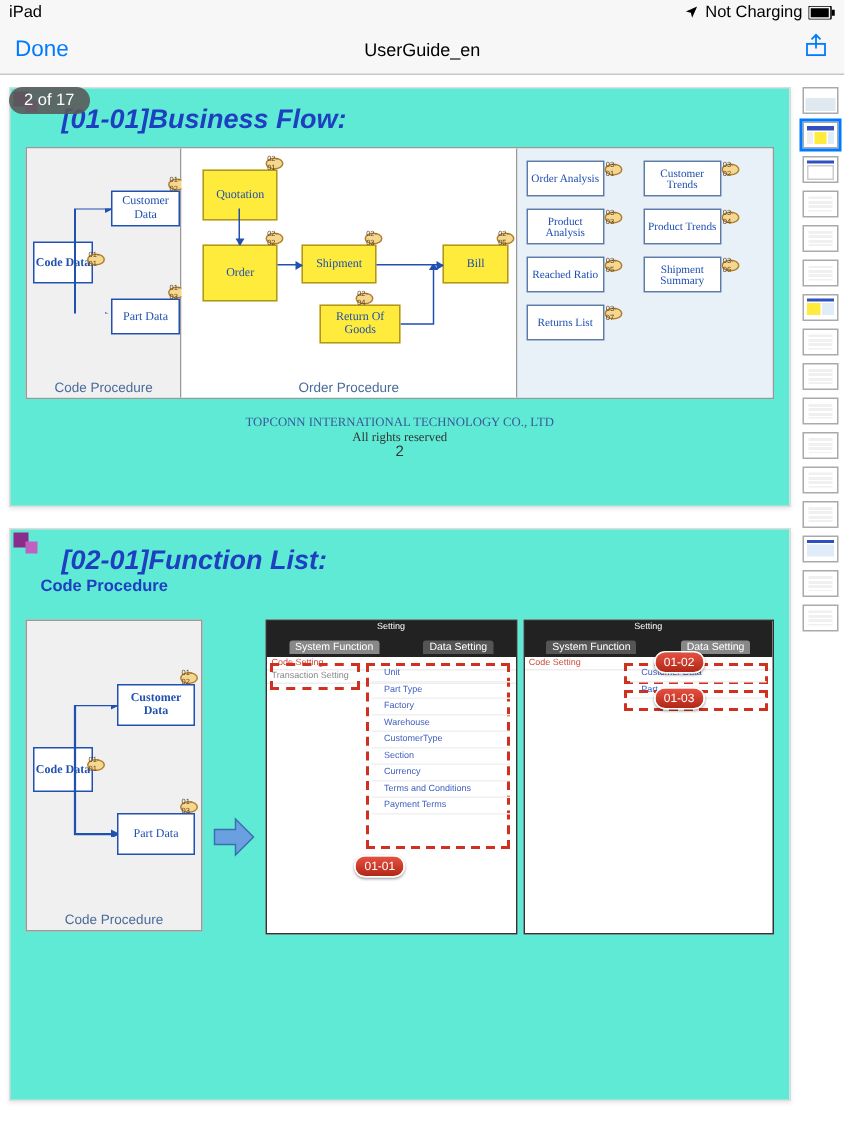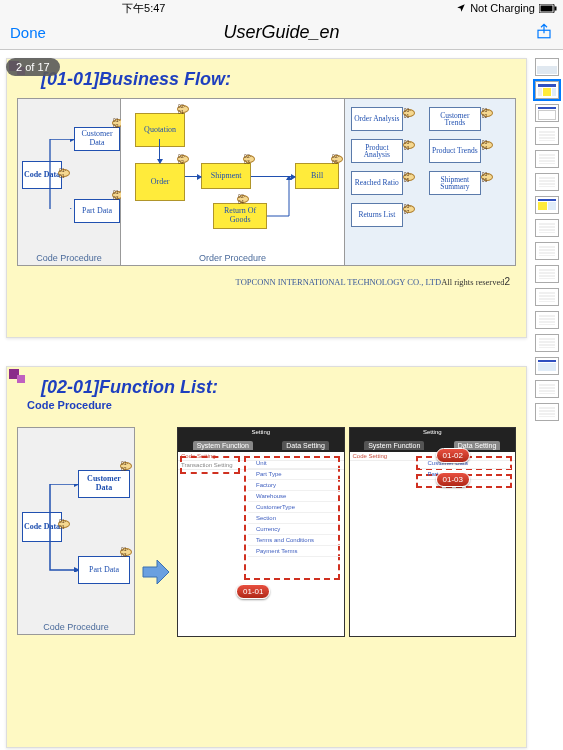--- a/index.html
+++ b/index.html
@@ -5,29 +5,29 @@
   * { margin: 0; padding: 0; box-sizing: border-box; }
   body { width: 563px; height: 750px; font-family: -apple-system, Helvetica, Arial, sans-serif; background: #fff; overflow: hidden; position: relative; }
   
   .status-bar { height: 16px; background: #f7f7f7; display: flex; align-items: center; justify-content: space-between; font-size: 11px; padding: 0 6px; color: #000; }
   .status-left { flex: 1; }
   .status-center { flex: 1; text-align: center; }
   .status-right { flex: 1; text-align: right; display: flex; justify-content: flex-end; gap: 4px; align-items: center; }
   
   .nav-bar { height: 34px; background: #f7f7f7; border-bottom: 1px solid #c8c8c8; display: flex; align-items: center; padding: 0 10px; position: relative; }
   .done-btn { color: #007aff; font-size: 15px; background: none; border: none; }
-  .nav-title { position: absolute; left: 50%; transform: translateX(-50%); font-size: 18px; color: #000; font-style: italic; }
+  .nav-title { position: absolute; left: 50%; transform: translateX(-50%); font-size: 12px; color: #000; }
   .share-btn { margin-left: auto; color: #007aff; }
   .share-btn svg { width: 18px; height: 20px; }
   
   .page-indicator { position: absolute; top: 58px; left: 6px; background: rgba(90,90,90,0.9); color: #fff; font-size: 11px; padding: 3px 10px; border-radius: 11px; z-index: 10; }
   
   .content { position: absolute; top: 50px; left: 0; right: 30px; bottom: 0; overflow: hidden; }
   
-  .slide { background: #fef9c3; margin: 8px 6px 28px 6px; border: 1px solid #ddd; box-shadow: 0 1px 3px rgba(0,0,0,0.1); position: relative; padding: 8px 10px 6px 10px; }
+  .slide { background: #5eead4; margin: 8px 6px 14px 6px; border: 1px solid #ddd; box-shadow: 0 1px 3px rgba(0,0,0,0.1); position: relative; padding: 8px 10px 6px 10px; }
   .slide1 { height: 280px; }
   .slide2 { height: 382px; }
   
   .corner-logo { position: absolute; top: 2px; left: 2px; width: 26px; height: 16px; }
   .corner-logo::before { content: ''; position: absolute; top: 0; left: 0; width: 10px; height: 10px; background: #8a2c8a; }
   .corner-logo::after { content: ''; position: absolute; top: 6px; left: 8px; width: 8px; height: 8px; background: #c060c0; }
   
   .slide-title { color: #1e3fbf; font-size: 18px; font-weight: bold; margin-left: 24px; margin-top: 2px; font-style: italic; }
   .slide-subtitle { color: #1e3fbf; font-size: 11px; font-weight: bold; margin-left: 10px; margin-top: 1px; }
   
@@ -42,21 +42,21 @@
   .dbox { position: absolute; border: 1.5px solid #2050b0; background: #fff; font-size: 8px; color: #2050b0; display: flex; align-items: center; justify-content: center; text-align: center; line-height: 1.1; font-family: Georgia, serif; }
   .bbox { position: absolute; border: 1.5px solid #b0952a; background: #ffeb3b; font-size: 8px; color: #2050b0; display: flex; align-items: center; justify-content: center; text-align: center; line-height: 1.1; font-family: Georgia, serif; }
   .abox { position: absolute; border: 1px solid #5a7aaa; background: #fff; font-size: 7.5px; color: #2050b0; display: flex; align-items: center; justify-content: center; text-align: center; line-height: 1.0; font-family: Georgia, serif; }
   .tag { position: absolute; width: 12px; height: 8px; border: 1px solid #b08030; background: #f5d890; border-radius: 50%; font-size: 5px; color: #604020; display: flex; align-items: center; justify-content: center; }
   
   .arrow-r { position: absolute; height: 0; border-top: 1px solid #2050b0; }
   .arrow-r::after { content: ''; position: absolute; right: -1px; top: -3px; border-left: 5px solid #2050b0; border-top: 3px solid transparent; border-bottom: 3px solid transparent; }
   .arrow-d { position: absolute; width: 0; border-left: 1px solid #2050b0; }
   .arrow-d::after { content: ''; position: absolute; bottom: -1px; left: -3px; border-top: 5px solid #2050b0; border-left: 3px solid transparent; border-right: 3px solid transparent; }
   
-  .footer-row { display: flex; justify-content: flex-end; align-items: center; margin-top: 10px; padding: 0 6px; }
+  .footer-row { display: flex; justify-content: flex-start; align-items: center; margin-top: 10px; padding: 0 6px; flex-direction: column; }
   .company { font-size: 8.5px; color: #3a5a9a; font-family: Georgia, serif; }
   .rights { font-size: 8.5px; color: #333; font-family: Georgia, serif; }
   .pagenum { font-size: 10px; color: #333; }
   
   
   .s2-body { display: flex; gap: 6px; margin-top: 16px; }
   .s2-left { width: 118px; height: 208px; border: 1px solid #999; background: #f0f0f0; position: relative; }
   .big-arrow { width: 30px; height: 30px; align-self: center; margin-top: 80px; }
   .s2-shots { flex: 1; display: flex; gap: 4px; }
   .shot { flex: 1; border: 1px solid #333; background: #fff; height: 210px; position: relative; overflow: hidden; }
@@ -73,21 +73,21 @@
   .thumb { width: 24px; height: 18px; border: 1px solid #aaa; background: #fff; position: relative; overflow: hidden; }
   .thumb.sel { outline: 2px solid #007aff; }
   .thumb-inner { position: absolute; inset: 1px; }
   
   svg.loc-icon { width: 10px; height: 10px; }
 </style>
 </head>
 <body>
 
 <div class="status-bar">
-  <div class="status-center">下午5:47</div>
+  <div class="status-left">iPad</div>
   <div class="status-right">
     <svg class="loc-icon" viewBox="0 0 24 24" fill="#000">
         <path d="M21 3L3 11l8 2 2 8z"></path>
       </svg>
     <span>Not Charging</span>
     <svg width="18" height="9" viewBox="0 0 18 9">
         <rect x="0" y="0" width="15" height="9" rx="1" fill="none" stroke="#000"></rect>
         <rect x="1.5" y="1.5" width="12" height="6" fill="#000"></rect>
         <rect x="15.5" y="2.5" width="2" height="4" fill="#000"></rect>
       </svg>

